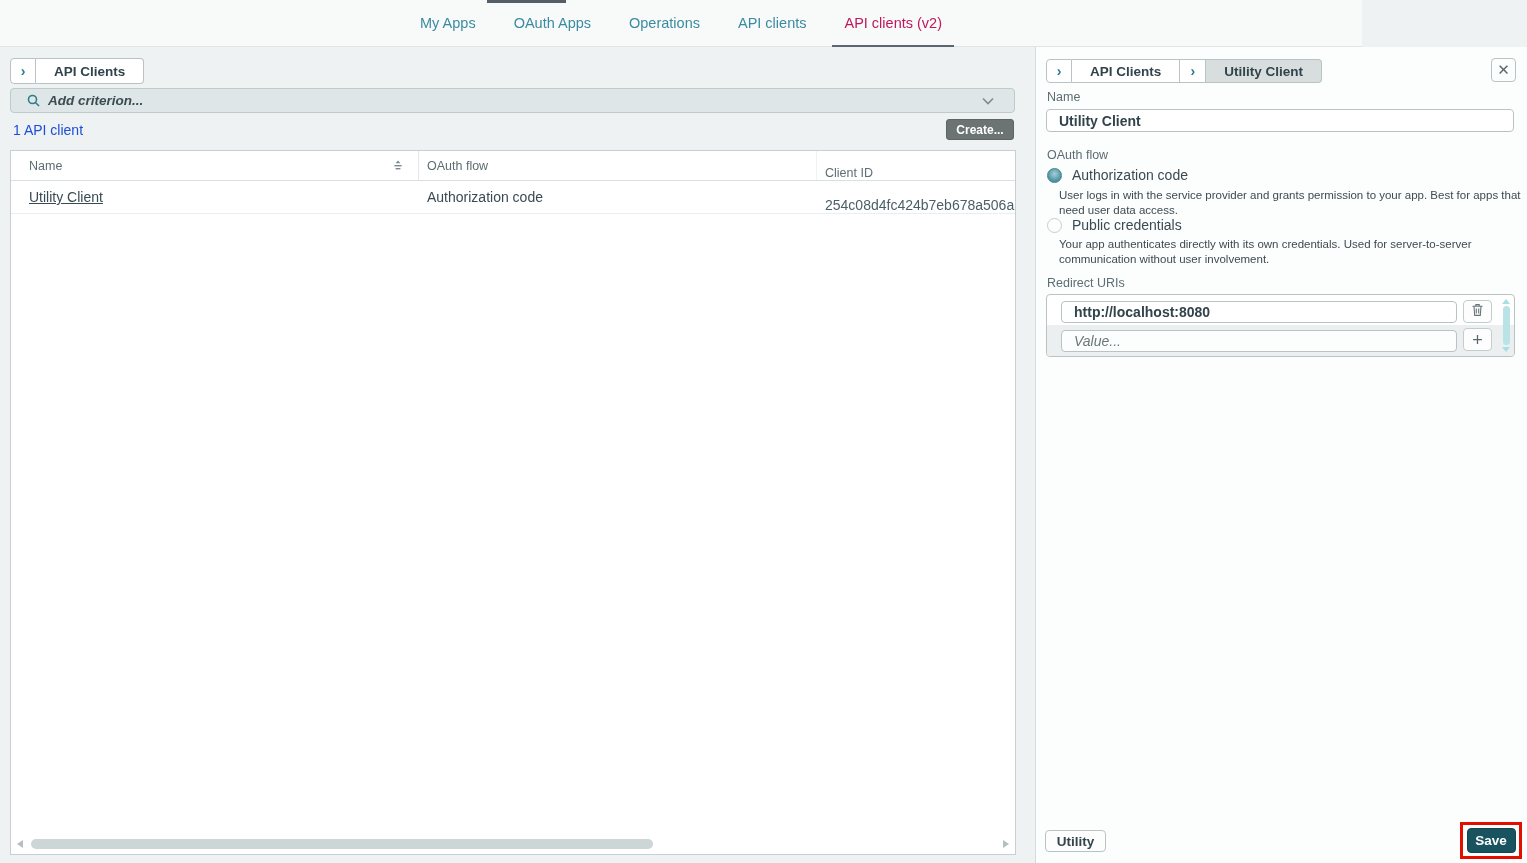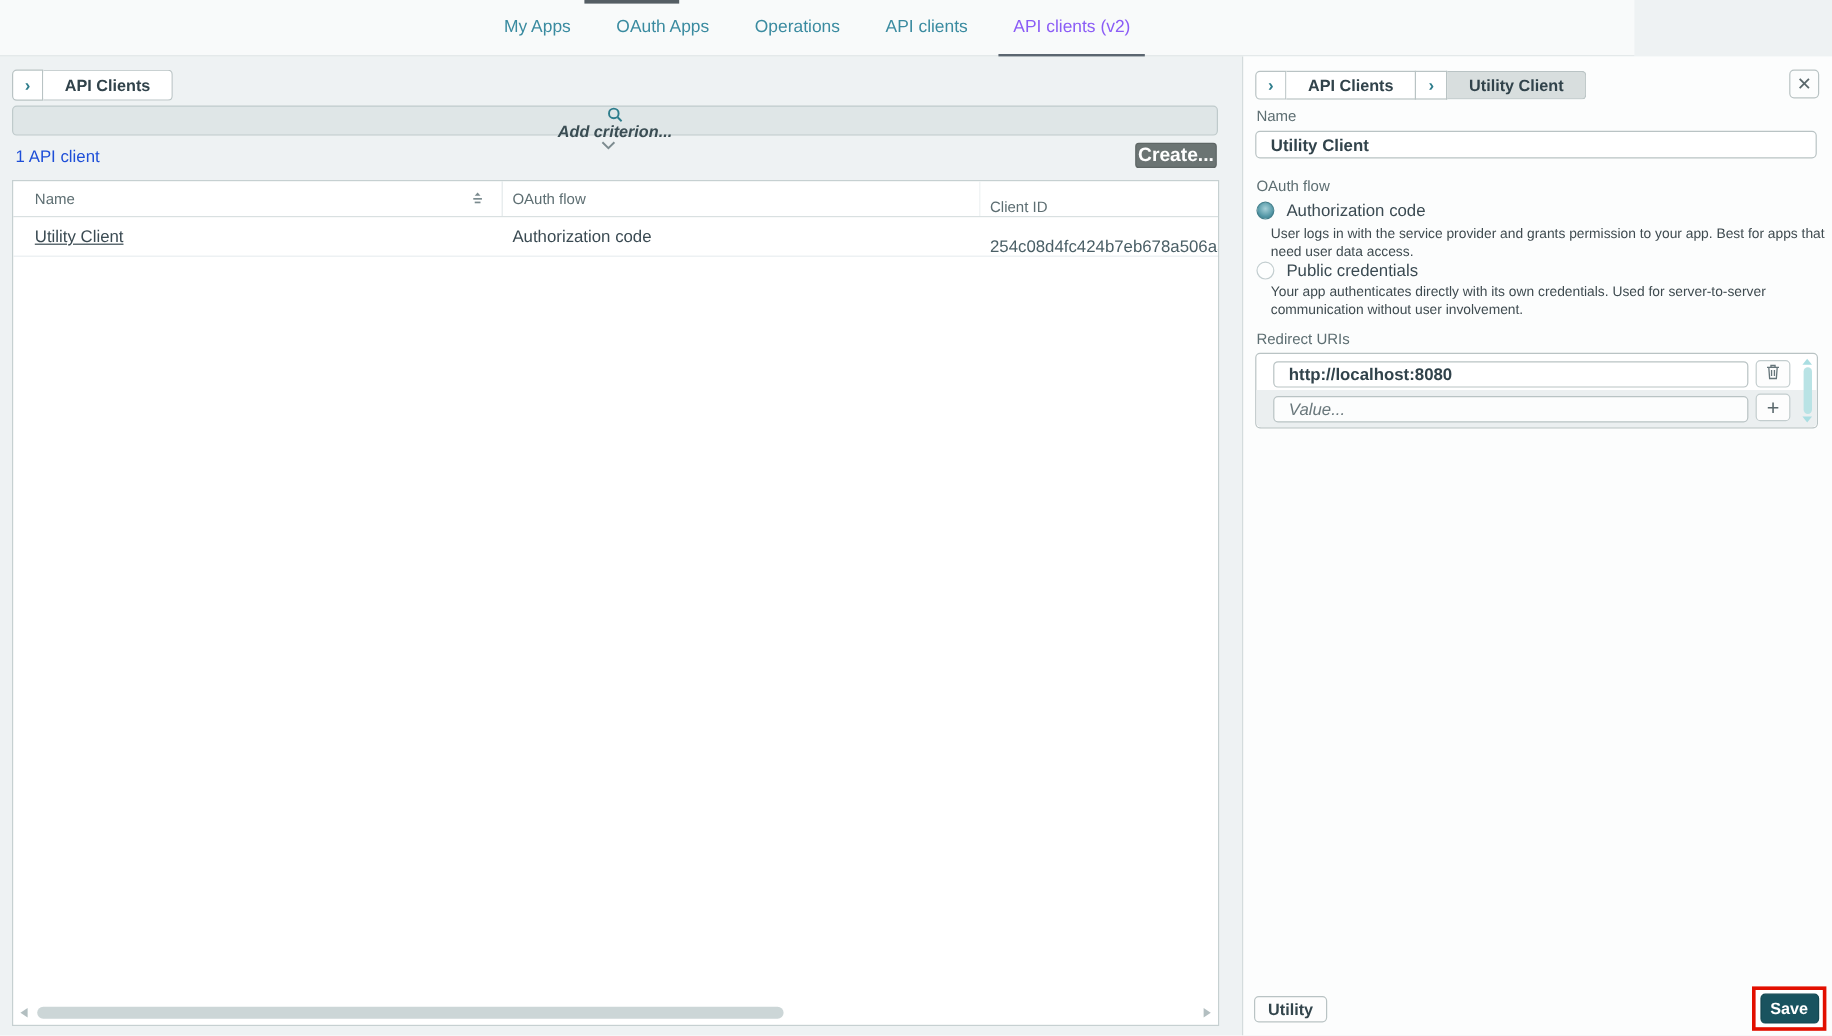--- a/index.html
+++ b/index.html
@@ -23,55 +23,55 @@
   }
   .tabs{
     position:absolute; top:0; left:50%; transform:translateX(-50%);
     height:47px; display:flex; align-items:stretch; gap:14px;
   }
   .tab{
     display:flex; align-items:center; padding:0 12px;
     font-size:14.5px; color:#3a8ba0; cursor:pointer;
     border-bottom:2px solid transparent;
   }
-  .tab.active{ color:#8b5cf6; border-bottom:2px solid #5b6670; }
+  .tab.active{ color:#be185d; border-bottom:2px solid #5b6670; }
 
   
   .lp-breadcrumb{
     position:absolute; top:58px; left:10px; height:26px; display:flex;
   }
   .seg{
     border:1px solid #b9c3c4; background:#fff; display:flex;
     align-items:center; justify-content:center; font-size:13.5px;
     font-weight:bold; color:#31434b;
   }
   .seg.chev{ width:26px; color:#2e7d8c; font-size:14px; }
   .seg + .seg{ border-left:none; }
   .seg.first{ border-radius:4px 0 0 4px; }
   .seg.last{ border-radius:0 4px 4px 0; padding:0 18px; }
   .seg.active-seg{ background:#d8dede; }
 
   .criterion-bar{
     position:absolute; top:88px; left:10px; width:1005px; height:25px;
     background:#dfe6e7; border:1px solid #bfcacb; border-radius:4px;
-    display:flex; align-items:center; padding:0 8px; cursor:text;flex-direction:column;
+    display:flex; align-items:center; padding:0 8px; cursor:text;
   }
   .criterion-bar .mag{ margin:0 8px 0 8px; display:flex; }
   .criterion-text{
     font-style:italic; font-weight:bold; font-size:13.5px; color:#3a4d53;
     flex:1;
   }
   .criterion-chevron{ margin-right:12px; display:flex; }
 
   .count-text{
     position:absolute; top:122px; left:13px; font-size:14px; color:#1d4ed8;
   }
   .create-btn{
     position:absolute; top:119px; left:946px; width:68px; height:21px;
-    background:#6b7473; color:#fff; font-size:16px; font-weight:bold;
+    background:#6b7473; color:#fff; font-size:12px; font-weight:bold;
     border:1px solid #5e6665; border-radius:3px; cursor:pointer;
     display:flex; align-items:center; justify-content:center;
     font-family:"Liberation Sans", sans-serif;
   }
 
   .list-container{
     position:absolute; top:150px; left:10px; width:1006px; height:705px;
     background:#fff; border:1px solid #c6d0d1;
   }
   .grid-header{

